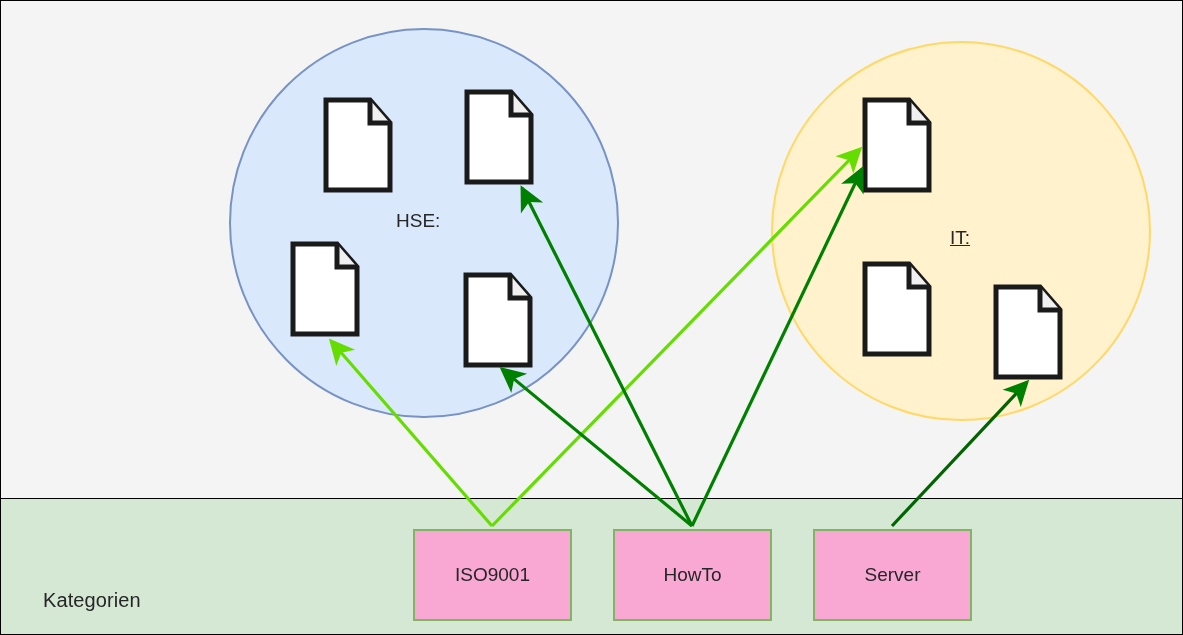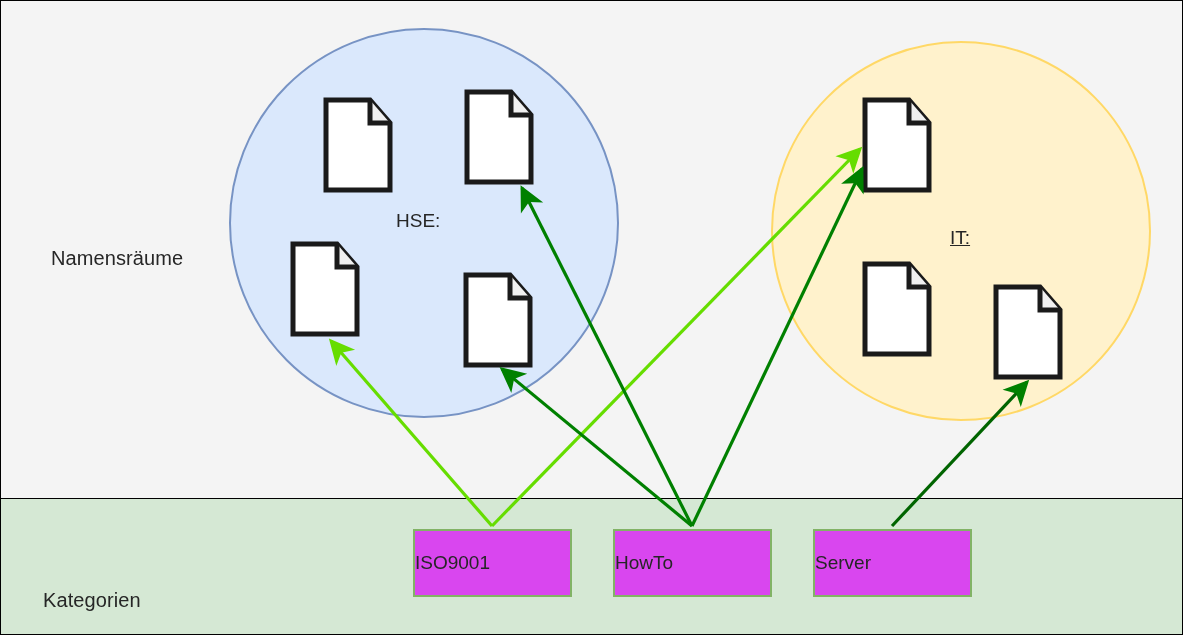--- a/index.html
+++ b/index.html
@@ -59,46 +59,45 @@
   #title-it{left:949px;top:226px;text-decoration:underline;}
 
   
   .doc{position:absolute;}
   .doc svg{display:block;}
 
   
   .cat-box{
     position:absolute;
     box-sizing:border-box;
-    background:#d946ef;
+    background:#f9a8d4;
     border:2px solid #82b366;
-    display:flex;align-items:center;justify-content:flex-start;
+    display:flex;align-items:center;justify-content:center;
     font-size:19px;color:#262626;
-    height:68px;
+    height:92px;
   }
   #cat-iso9001{left:412px;top:528px;width:159px;}
   #cat-howto{left:612px;top:528px;width:159px;}
   #cat-server{left:812px;top:528px;width:159px;}
 
   
   #arrows{
     position:absolute;left:0;top:0;width:1183px;height:635px;
     pointer-events:none;
   }
 </style>
 </head>
 <body>
 
 <div id="canvas">
 
   <div class="band-namespaces"></div>
 
   <div class="band-categories"></div>
 
-  <div class="band-label" id="label-namensraeume">Namensräume</div>
 
   <div class="band-label" id="label-kategorien">Kategorien</div>
 
   <div class="ns-circle" id="circle-hse"></div>
   <div class="ns-title" id="title-hse">HSE:</div>
 
   <div class="ns-circle" id="circle-it"></div>
   <div class="ns-title" id="title-it">IT:</div>
 
   <div class="doc" style="left:322px;top:96px;">

